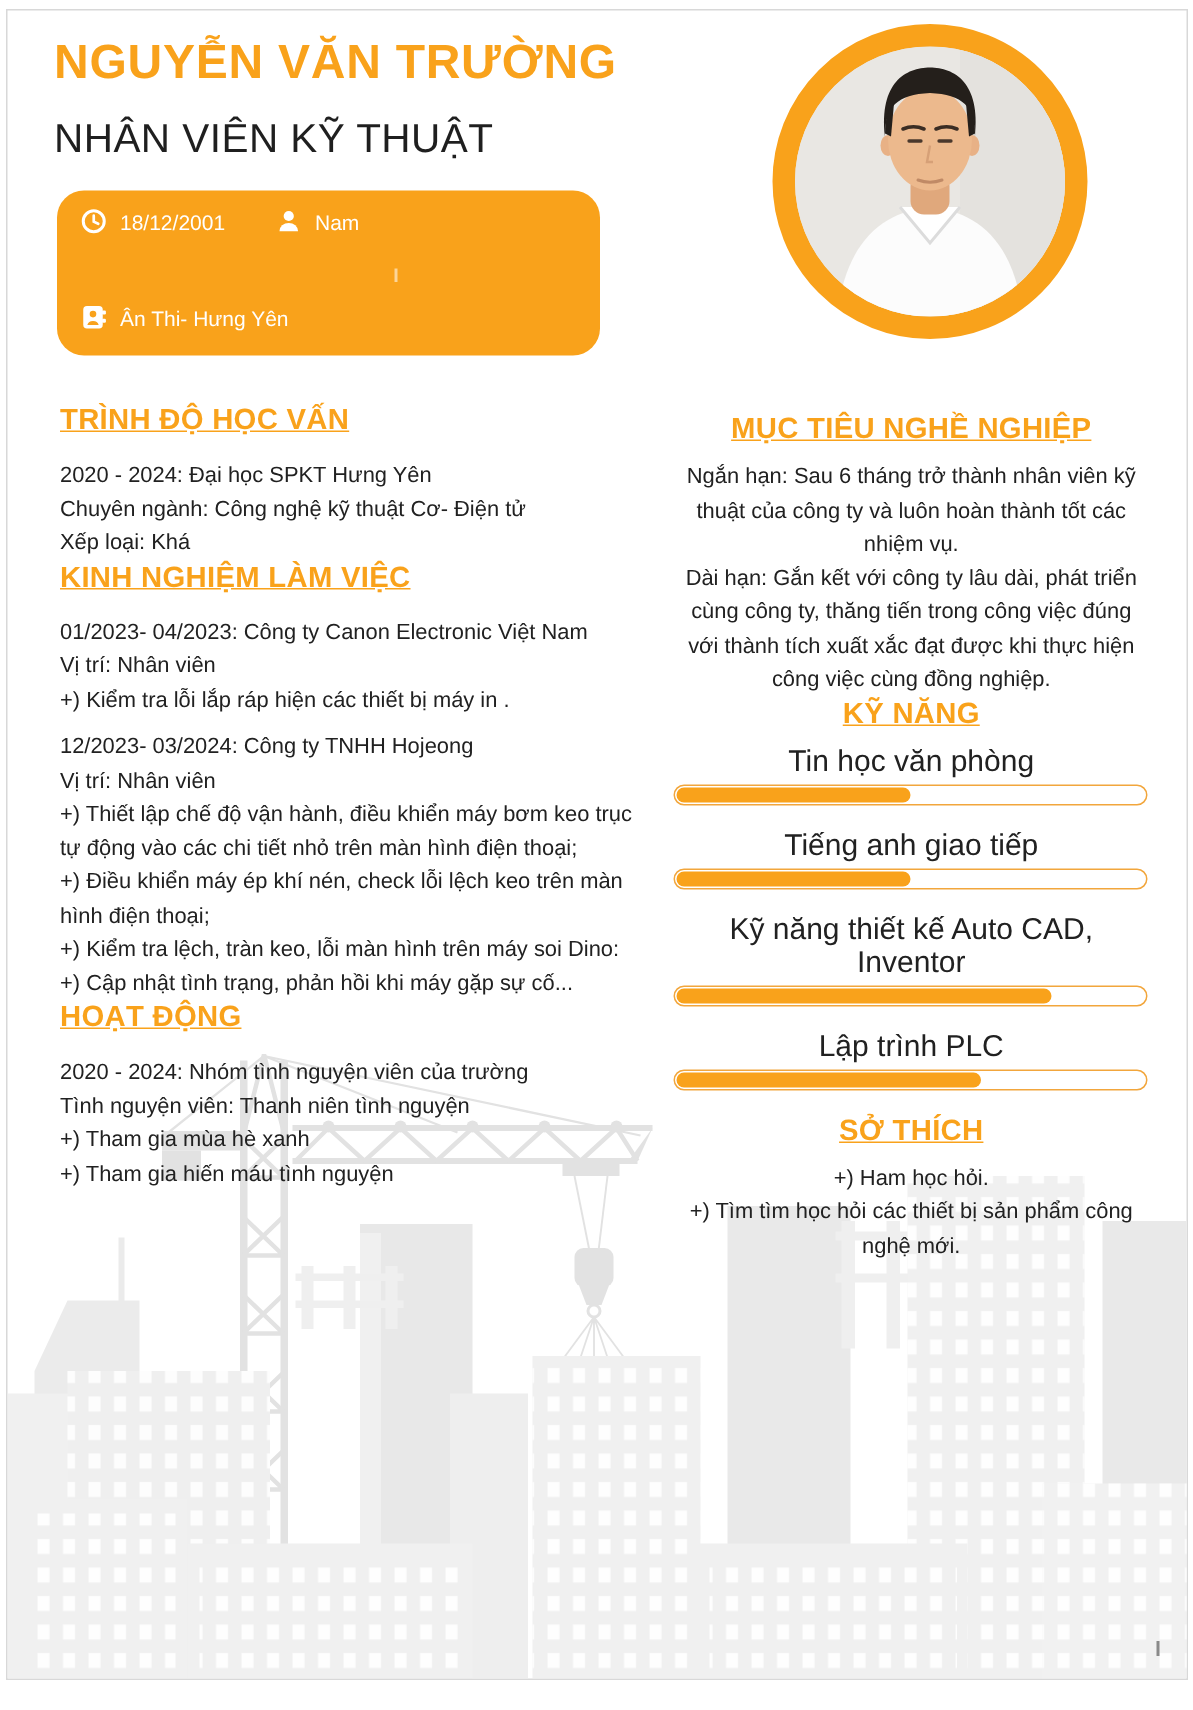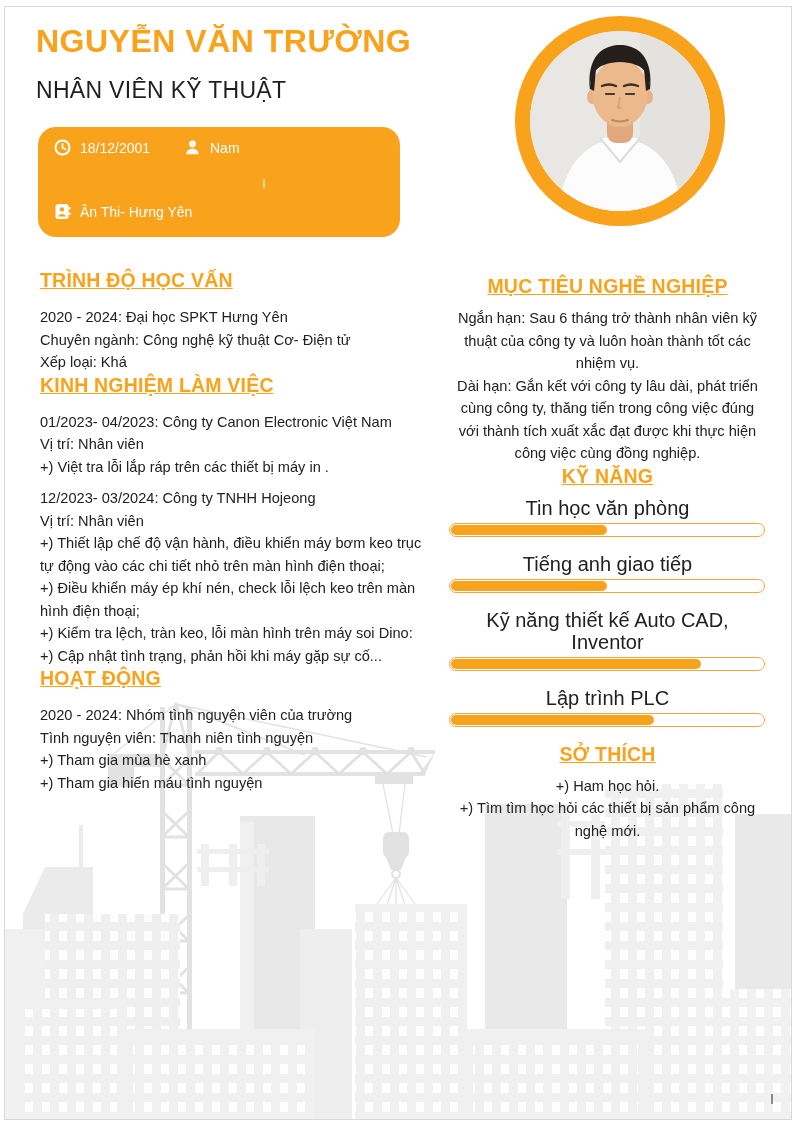--- a/index.html
+++ b/index.html
@@ -5,21 +5,21 @@
   :root { --accent:#F9A21B; --text:#212121; }
   * { box-sizing: border-box; margin:0; padding:0; }
   html,body { background:#ffffff; width:795px; height:1140px; font-family:"Liberation Sans", sans-serif; }
   .page { position:absolute; left:4px; top:6px; width:788px; height:1114px;
           border:1px solid #d8d8d8; background:#ffffff; overflow:hidden; }
   .skyline { position:absolute; left:0; bottom:0; width:787px; height:420px; z-index:0; }
   .content { position:absolute; inset:0; z-index:1; }
 
   .name { position:absolute; left:31px; top:16px; font-size:32px; font-weight:700;
           color:var(--accent); letter-spacing:0.5px; }
-  .jobtitle { position:absolute; left:31px; top:70px; font-size:23px; color:#1f1f1f; letter-spacing:0.3px; }
+  .jobtitle { position:absolute; left:31px; top:70px; font-size:27px; color:#1f1f1f; letter-spacing:0.3px; }
 
   .infobox { position:absolute; left:33px; top:120px; width:362px; height:110px;
              background:var(--accent); border-radius:18px; }
   .inforow { position:absolute; display:flex; align-items:center; gap:9px;
              color:#ffffff; font-size:14px; }
   .inforow svg { display:block; }
   .cursor-mark { position:absolute; left:225px; top:52px; width:2px; height:9px;
                  background:rgba(255,255,255,0.55); }
 
   .photo-ring { position:absolute; left:510px; top:9px; width:210px; height:210px;
@@ -191,21 +191,21 @@
     <div class="col col-left">
       <h2 class="sec">TRÌNH ĐỘ HỌC VẤN</h2>
       <div class="line">2020 - 2024: Đại học SPKT Hưng Yên</div>
       <div class="line">Chuyên ngành: Công nghệ kỹ thuật Cơ- Điện tử</div>
       <div class="line">Xếp loại: Khá</div>
 
       <h2 class="sec mt-exp">KINH NGHIỆM LÀM VIỆC</h2>
       <div>
         <div class="line">01/2023- 04/2023: Công ty Canon Electronic Việt Nam</div>
         <div class="line">Vị trí: Nhân viên</div>
-        <div class="line">+) Việt tra lỗi lắp ráp trên các thiết bị máy in .</div>
+        <div class="line">+) Kiểm tra lỗi lắp ráp hiện các thiết bị máy in .</div>
       </div>
       <div class="mt-job">
         <div class="line">12/2023- 03/2024: Công ty TNHH Hojeong</div>
         <div class="line">Vị trí: Nhân viên</div>
         <div class="line">+) Thiết lập chế độ vận hành, điều khiển máy bơm keo trục tự động vào các chi tiết nhỏ trên màn hình điện thoại;</div>
         <div class="line">+) Điều khiển máy ép khí nén, check lỗi lệch keo trên màn hình điện thoại;</div>
         <div class="line">+) Kiểm tra lệch, tràn keo, lỗi màn hình trên máy soi Dino:</div>
         <div class="line">+) Cập nhật tình trạng, phản hồi khi máy gặp sự cố...</div>
       </div>
 

